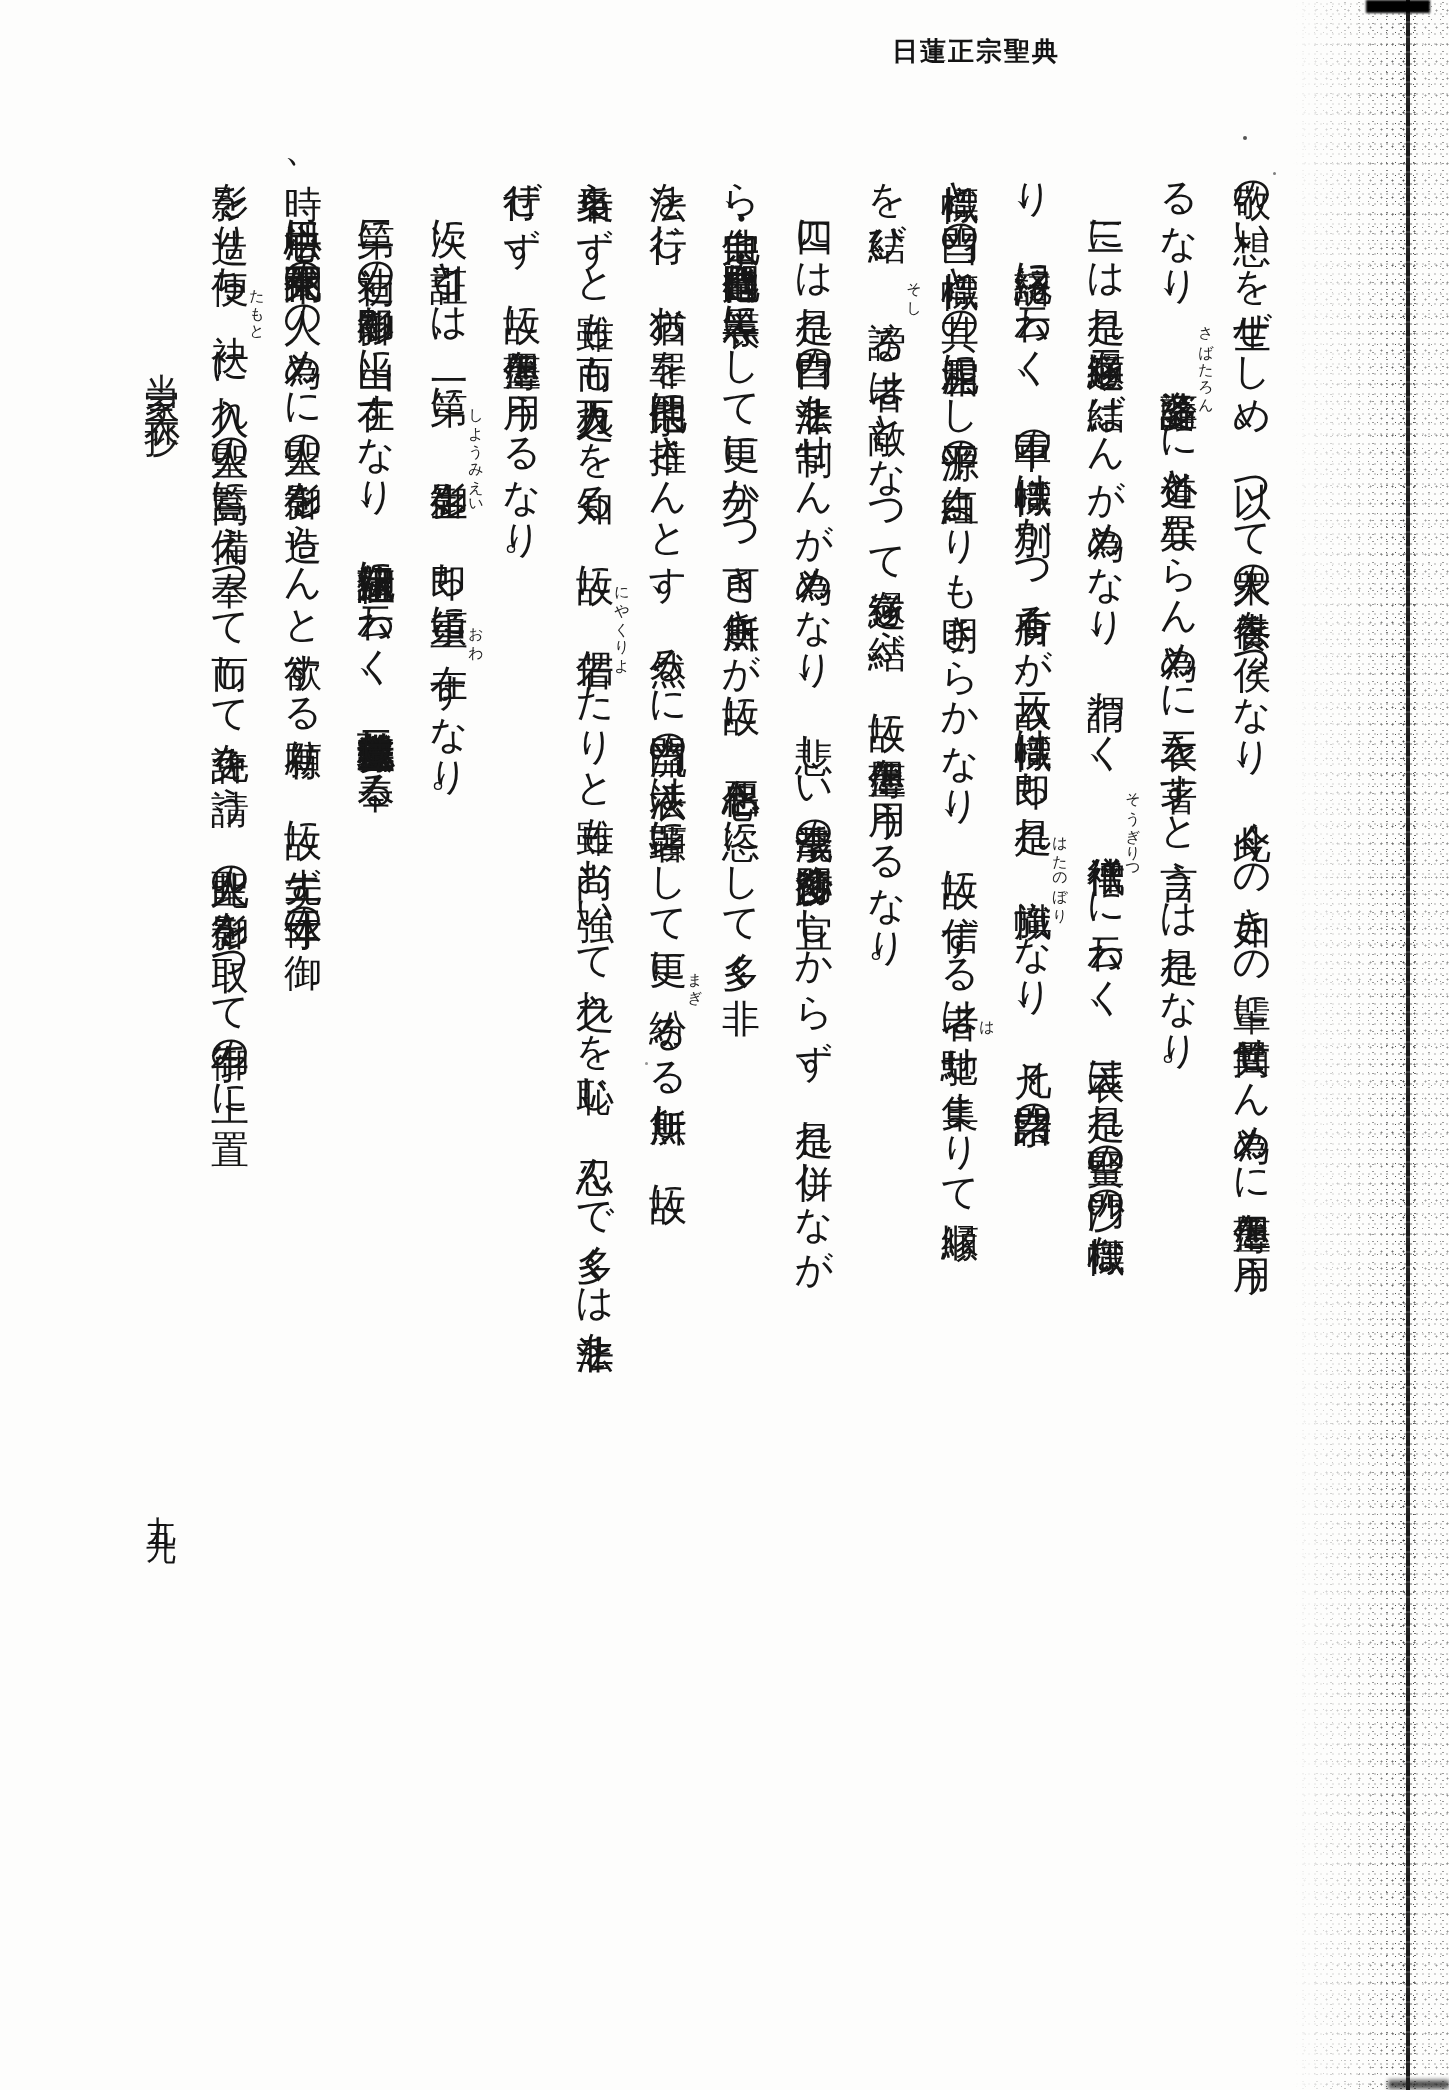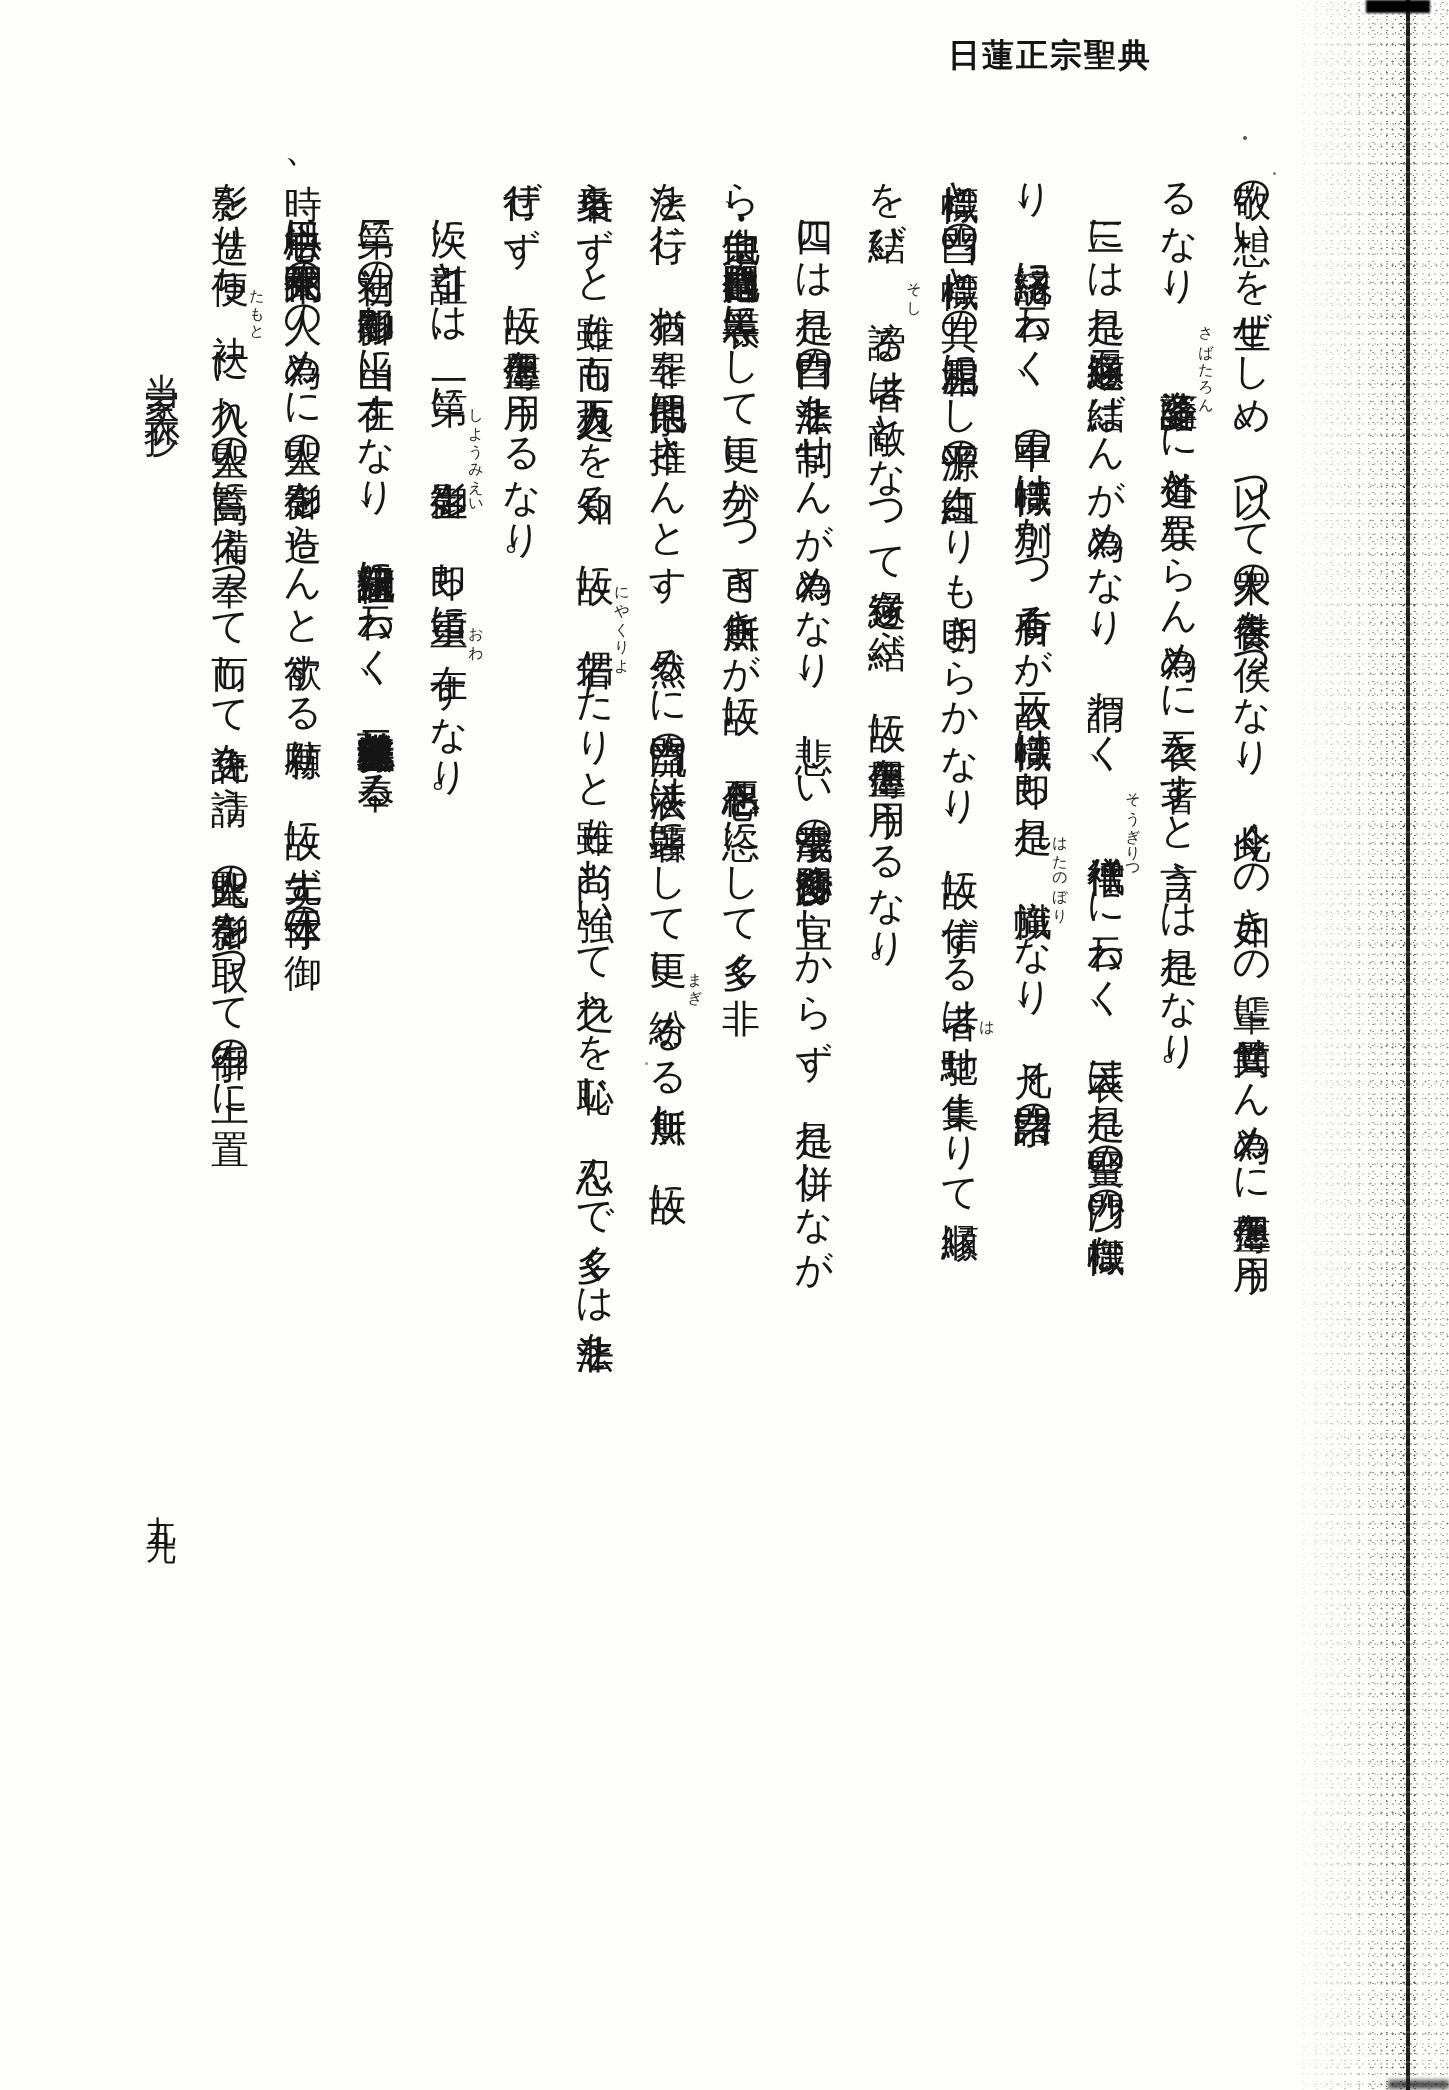--- a/index.html
+++ b/index.html
@@ -4,23 +4,23 @@
 <style>
   html,body{margin:0;padding:0;}
   body{
     width:1449px;height:2090px;position:relative;overflow:hidden;
     background:#fdfdfc;
     font-family:"Liberation Serif","DejaVu Serif",serif;
     color:#1b1b1b;
   }
   
   .running-header{
-    position:absolute;left:948px;top:34px;
+    position:absolute;left:892px;top:34px;
     font-family:"Liberation Sans","DejaVu Sans",sans-serif;
-    font-weight:600;font-size:32px;letter-spacing:2px;color:#141414;
+    font-weight:600;font-size:26px;letter-spacing:2px;color:#141414;
     white-space:nowrap;
   }
   
   .text-block{
     position:absolute;left:193px;top:155px;width:1095px;height:1770px;
     display:flex;flex-direction:row-reverse;
   }
   .col{
     writing-mode:vertical-rl;text-orientation:mixed;
     width:73px;height:1760px;

